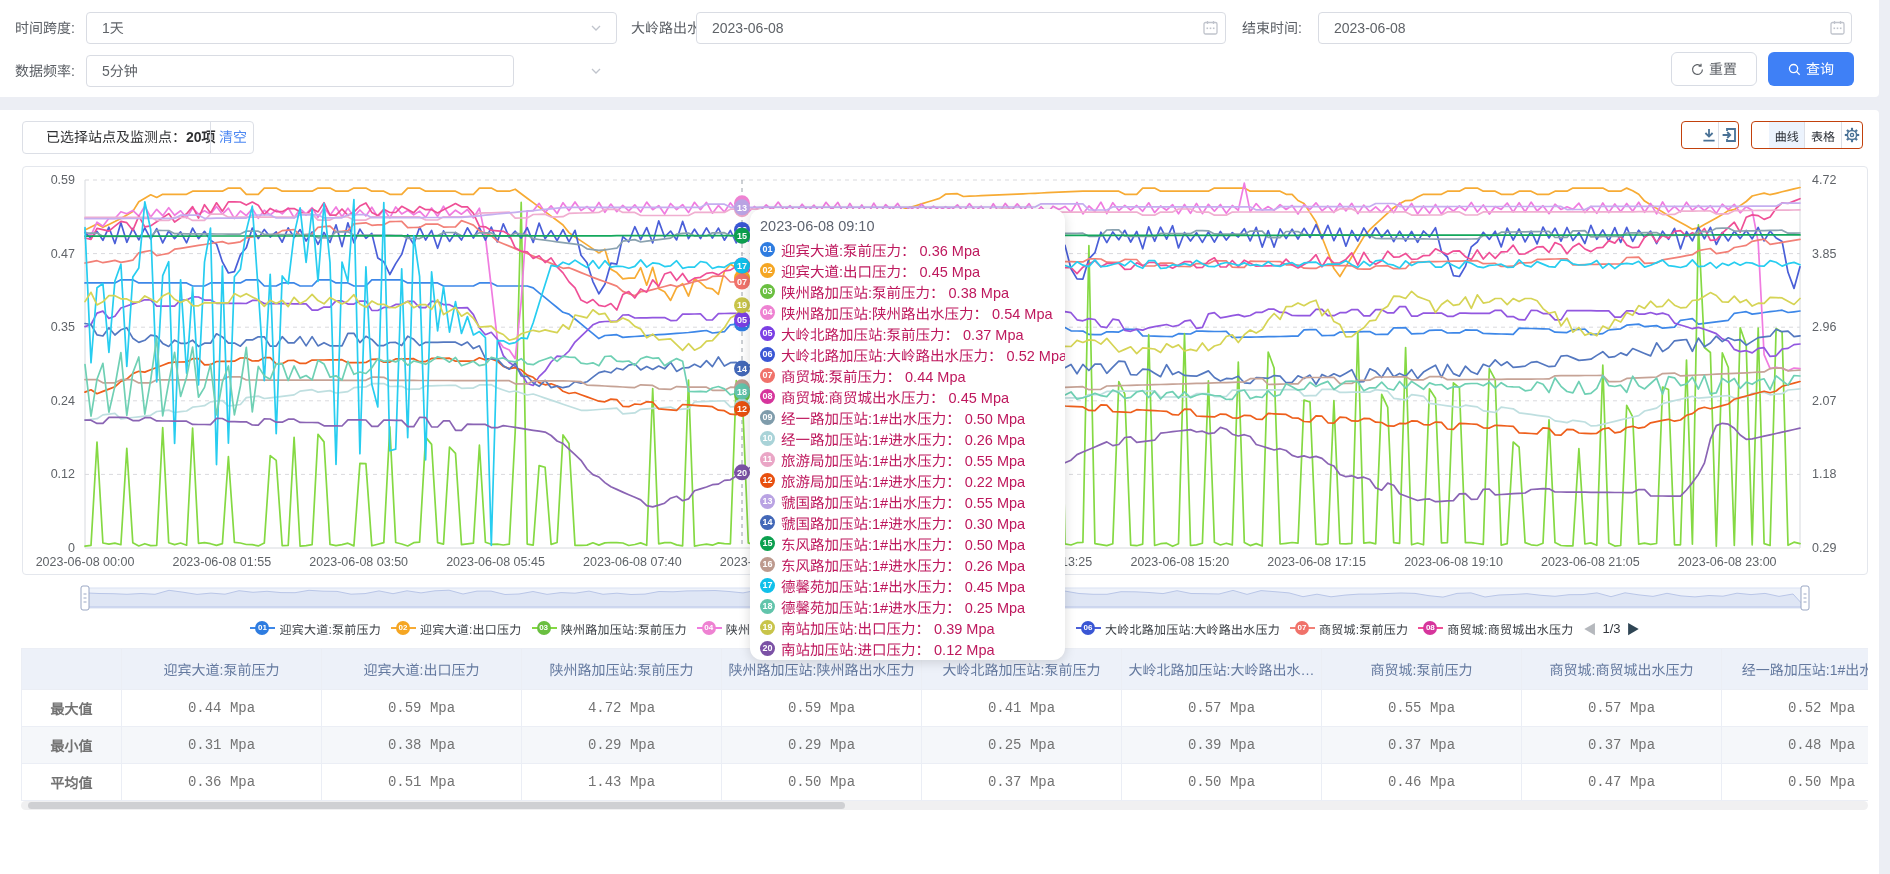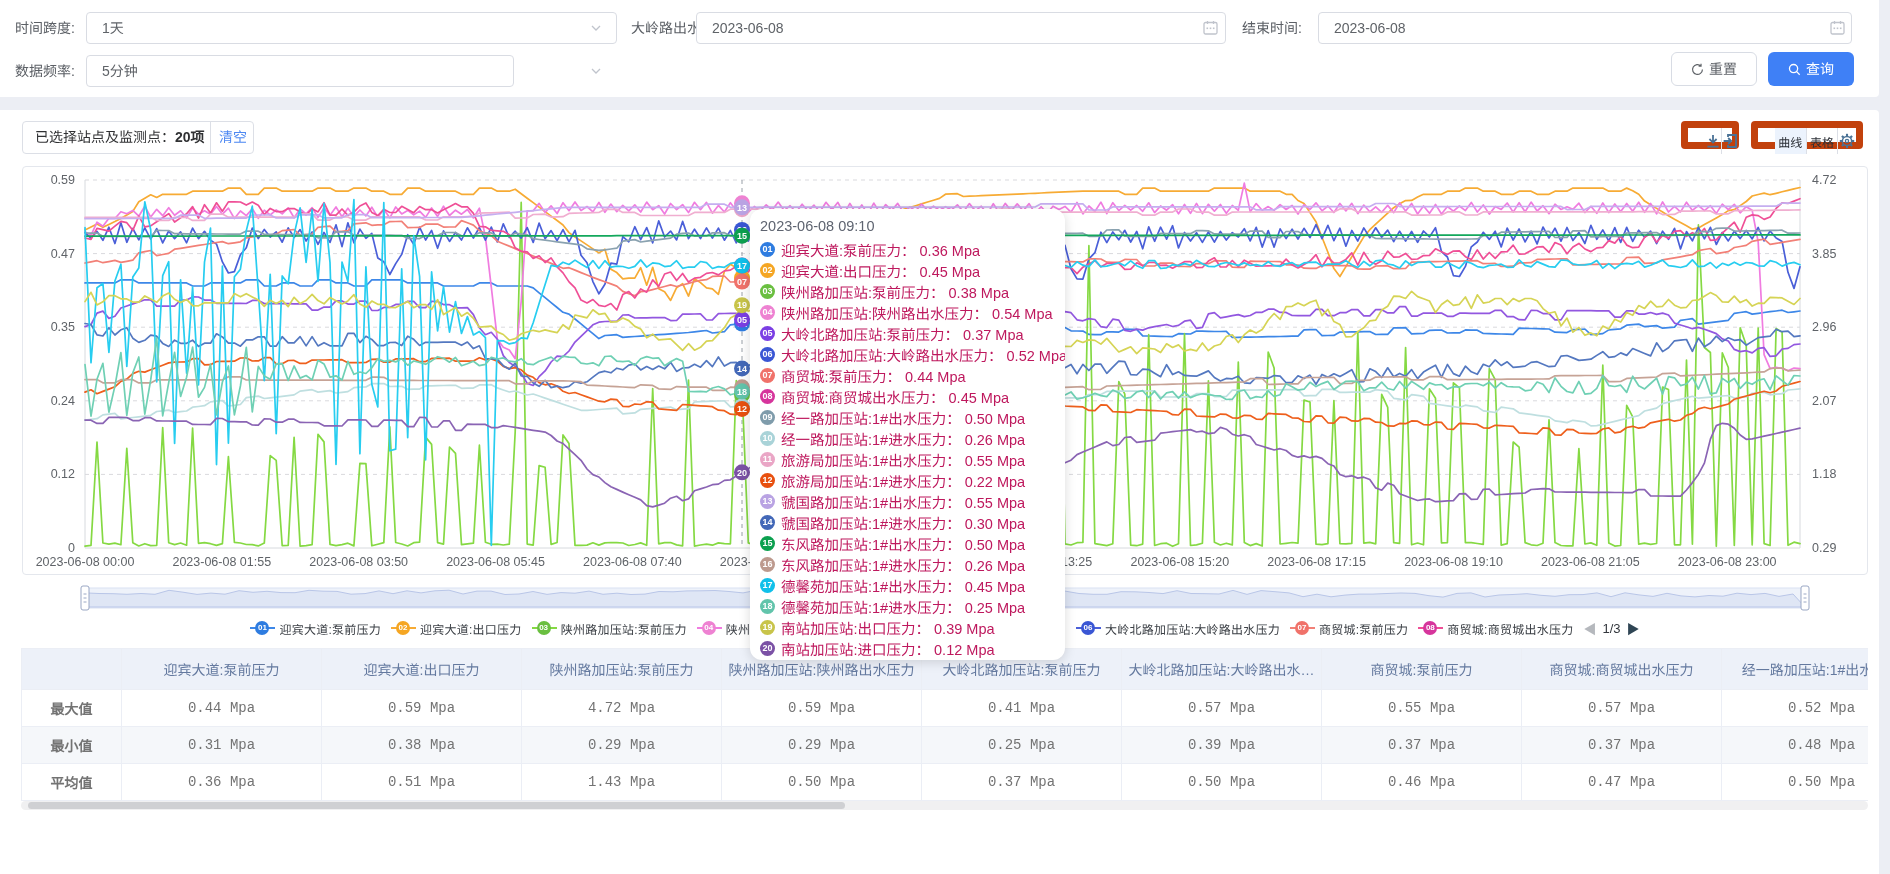--- a/index.html
+++ b/index.html
@@ -8,21 +8,21 @@
 #maincard { left:0; top:110px; width:1879px; height:764px; background:#fff; border-radius:0 4px 0 0; }
 .flabel { position:absolute; font-size:14px; color:#5c6066; line-height:32px;text-align:right; }
 .sel { position:absolute; height:32px; border:1px solid #d9dce3; border-radius:4px; background:#fff; font-size:14px; color:#5f6368; line-height:30px; padding-left:15px; }
 .chev { position:absolute; width:12px; height:12px; }
 .calic { position:absolute; width:15px; height:15px; }
 #btnreset { position:absolute; left:1671px; top:52px; width:86px; height:34px; border:1px solid #d8dce4; border-radius:6px; background:#fff; font-size:14px; color:#5f6368; text-align:center; line-height:32px; }
 #btnquery { position:absolute; left:1768px; top:52px; width:86px; height:34px; border-radius:6px; background:#3f80f6; font-size:14px; color:#fff; text-align:center; line-height:34px; }
 #selbox { position:absolute; left:22px; top:121px; width:232px; height:33px; border:1px solid #dcdfe6; border-radius:4px; background:#fff; font-size:14px; color:#303133; line-height:31px; }
 #selbox .d { position:absolute; left:187px; top:0; width:1px; height:31px; background:#dcdfe6; }
 #selbox .clr { position:absolute; left:188px; top:0; width:44px; text-align:center; color:#4d88f2; }
-.tool { position:absolute; top:121px; height:28px; border:7px solid #c2410c; border-radius:4px; background:#fff; display:flex;padding-left:17px; }
+.tool { position:absolute; top:121px; height:28px; border:1px solid #c2410c; border-radius:4px; background:#fff; display:flex;padding-left:17px; }
 .tool .cell { height:26px; display:flex; align-items:center; justify-content:center; border-right:1px solid #dcdfe6; }
 .tool .cell:last-child { border-right:none; }
 #chartbox { position:absolute; left:22px; top:166px; width:1846px; height:409px; border:1px solid #e4e7ed; border-radius:4px; }
 #chartsvg { position:absolute; left:0; top:0; width:1890px; height:680px; }
 #legend { position:absolute; left:85px; top:618px; width:1720px; height:20px; display:flex; justify-content:center; align-items:center; gap:10px; }
 .li { display:flex; align-items:center; white-space:nowrap; }
 .lic { position:relative; width:25px; height:14px; margin-right:4px; }
 .lline { position:absolute; left:0; top:6px; width:25px; height:2px; }
 .lb { position:absolute; left:5px; top:0; width:14px; height:14px; border-radius:50%; color:#fff; font-size:8px; font-weight:bold; text-align:center; line-height:14px; }
 .lt { font-size:12px; color:#3c4046; letter-spacing:.25px; }
@@ -81,21 +81,21 @@
       <rect x="9.9" y="7.5" width="1.6" height="1.6"></rect>
     </g>
   </svg>
 <div id="btnreset"><svg style="width:13px;height:13px;vertical-align:-2px;margin-right:5px;" viewBox="0 0 14 14">
       <path d="M12.3,7a5.3,5.3 0 1 1 -1.6,-3.8 M10.8,0.8 v2.6 h-2.6" fill="none" stroke="#5f6368" stroke-width="1.3"></path>
     </svg>重置</div>
 <div id="btnquery"><svg style="width:13px;height:13px;vertical-align:-2px;margin-right:5px;" viewBox="0 0 14 14">
       <circle cx="6" cy="6" r="4.4" fill="none" stroke="#fff" stroke-width="1.4"></circle>
       <line x1="9.3" y1="9.3" x2="12.6" y2="12.6" stroke="#fff" stroke-width="1.4"></line>
     </svg>查询</div>
-<div id="selbox"><span style="margin-left:12px;">已选择站点及监测点：</span><b>20项</b><span class="d"></span><span class="clr">清空</span></div>
+<div id="selbox"><span style="margin-left:23px;">已选择站点及监测点：</span><b>20项</b><span class="d"></span><span class="clr">清空</span></div>
 <div class="tool" style="left:1681px; width:58px;">
   <div class="cell" style="width:29px;">
       <svg width="16" height="16" viewBox="0 0 16 16">
         <path d="M8,2 v7.2 M4.4,6 L8,9.6 L11.6,6 M2.4,13.6 h11.2" fill="none" stroke="#4a7296" stroke-width="1.8"></path>
       </svg>
     </div>
   <div class="cell" style="width:27px;">
       <svg width="16" height="16" viewBox="0 0 16 16">
         <path d="M6,4 V2 h8 v12 h-8 v-2" fill="none" stroke="#4a7296" stroke-width="1.8"></path>
         <path d="M1.6,8 h7.4 M6.2,5 L9.2,8 L6.2,11" fill="none" stroke="#4a7296" stroke-width="1.8"></path>

